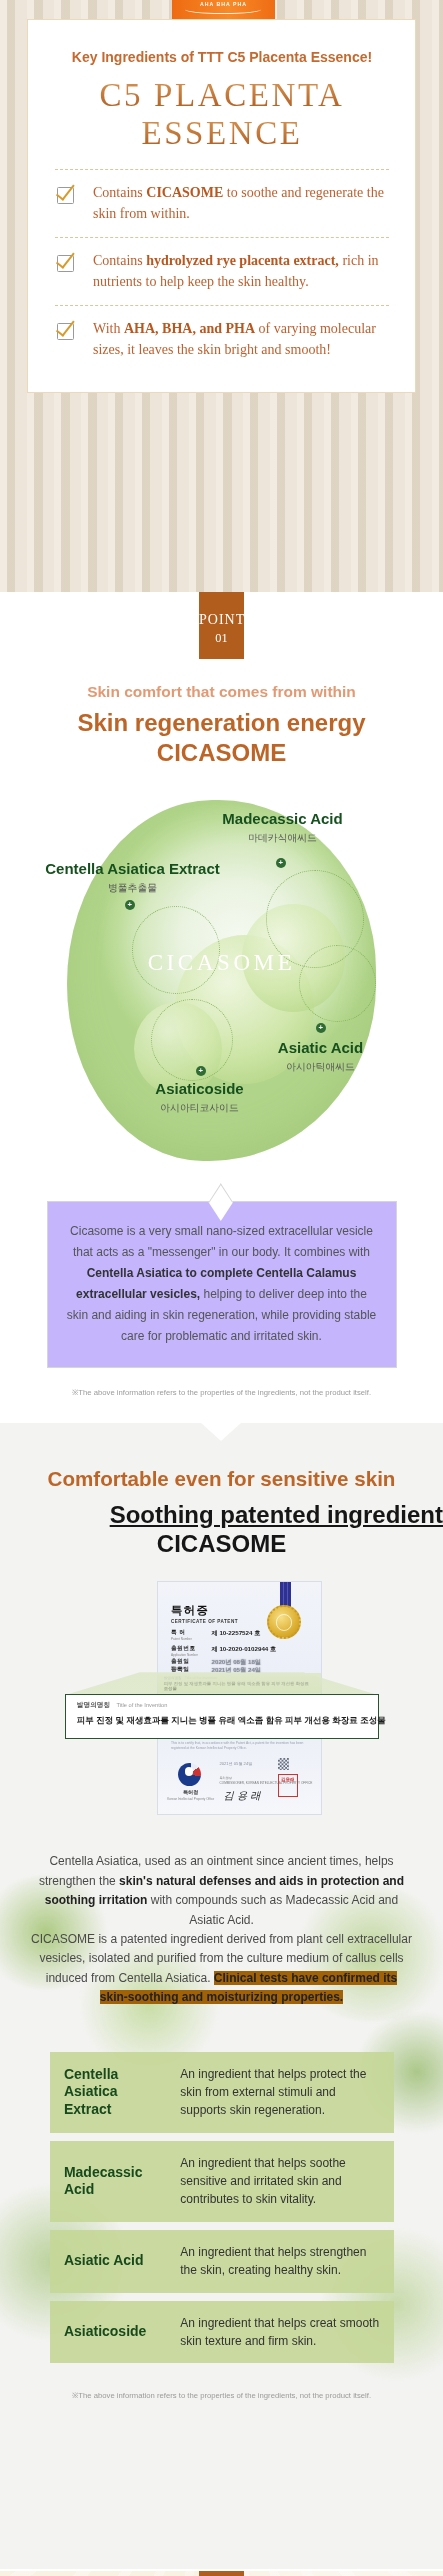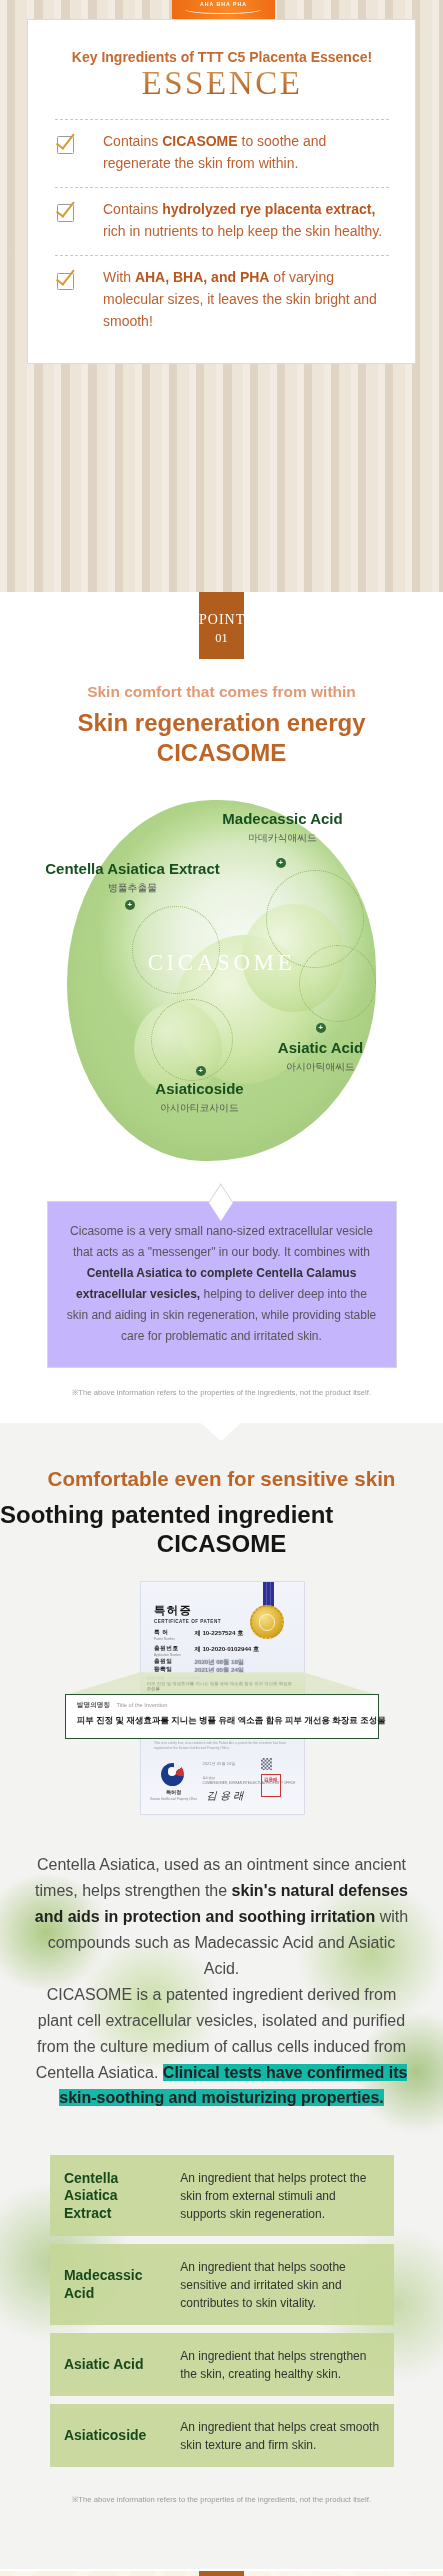--- a/index.html
+++ b/index.html
@@ -19,21 +19,21 @@
   .card { position:absolute; left:27px; top:18.5px; width:389px; background:#fff;
     border:0.5px solid #ecd8ba; padding:29px 26px 18.5px 27px; }
   .eyebrow { text-align:center; color:#c4692f; font-size:14px; font-weight:bold; }
   .serif-title { text-align:center; font-family:"Liberation Serif","DejaVu Serif",serif;
     font-size:33px; letter-spacing:2.6px; color:#bc6a2b; line-height:1.15; font-weight:normal; }
   @supports (-webkit-background-clip:text) {
     .serif-title { background:linear-gradient(180deg,#dc9a55,#a8551c); -webkit-background-clip:text; background-clip:text; color:transparent; }
   }
   .serif-title.first { margin-top:12.4px; }
   .chk-list { margin-top:16.5px; }
-  .chk-item { border-top:1px dashed #ddc59c; padding:11.3px 0 12.4px; display:flex; gap:29px; align-items:flex-start; }
+  .chk-item { border-top:1px dashed #ddc59c; padding:11.3px 0 12.4px; display:flex; gap:19px; align-items:flex-start;font-family:Liberation Serif, serif; }
   .check { flex:0 0 17.5px; width:17.5px; height:17.5px; margin-left:1.5px; margin-top:5.2px; border:1px solid #9a9a9a;
     background:#fff; border-radius:1.5px; position:relative; }
   .check::after { content:''; position:absolute; left:3.1px; top:-7.2px; width:6.7px; height:16.5px;
     border-right:2.1px solid #d79b2c; border-bottom:2.1px solid #d79b2c; transform:rotate(38deg); }
   .chk-text { font-size:14px; line-height:1.55; color:#bd5f2e; }
   .chk-text b { font-weight:bold; color:#b9571f; }
 
   
   .point-badge { width:45px; height:67px; background:#b05d1e; margin:0 auto; text-align:center;
     font-family:"Liberation Serif","DejaVu Serif",serif; color:#fff; padding-top:19.6px; }
@@ -77,24 +77,24 @@
   .ing-kr { font-size:9.8px; color:#555; margin-top:5.2px; white-space:nowrap;font-family:Liberation Serif, serif; }
   .p1-note { width:350px; margin-top:29px; padding:19.6px 17.5px; font-size:12px; line-height:1.75; }
   .p1-disc { margin-top:19.6px; }
 
   
   .sec-gray { position:relative; width:443px; height:1146px; background:#f3f3f1; }
   .gray-notch { position:absolute; top:0; left:50%; margin-left:-20.6px; width:0; height:0;
     border-left:20.6px solid transparent; border-right:20.6px solid transparent; border-top:18.5px solid #fff; }
   .leafblob { position:absolute; border-radius:50%; filter:blur(1.5px); z-index:0; }
   .g-sub { font-size:20.6px; padding-top:44px; position:relative; z-index:1; }
-  .g-title { text-align:left; color:#161616; font-weight:bold; font-size:24px; margin-top:10.3px; position:relative; z-index:1; }
+  .g-title { text-align:right; color:#161616; font-weight:bold; font-size:24px; margin-top:10.3px; position:relative; z-index:1;text-decoration:underline; }
   .g-title2 { text-align:center; color:#161616; font-weight:bold; font-size:24px; margin-top:1px; position:relative; z-index:1; }
   .cert-area { position:relative; width:314px; height:235px; margin:23px auto 0; z-index:1; }
-  .certificate { position:absolute; left:75px; top:0; width:165px; height:234px;
+  .certificate { position:absolute; left:92px; top:0; width:165px; height:234px;
     background:linear-gradient(180deg,#f2f4fa 0%, #e9edf6 55%, #f6f7fb 100%); border:0.5px solid #d9dde9; }
   .cert-ribbon { position:absolute; left:122px; top:0; width:11.3px; height:27px;
     background:repeating-linear-gradient(90deg,#2e3192 0 3.1px,#5054b4 3.1px 4.1px); }
   .cert-medal { position:absolute; left:109px; top:23px; width:34px; height:34px; border-radius:50%;
     border:2.6px dotted #c99a1e; background:radial-gradient(circle at 40% 35%, #f7e085, #ddb032 60%, #c2901a); }
   .cert-medal::after { content:''; position:absolute; left:7.2px; top:7.2px; width:14.4px; height:14.4px;
     border:1px solid rgba(255,255,255,.7); border-radius:50%; }
   .cert-kr-title { position:absolute; left:13.4px; top:20.6px; font-size:11.3px; font-weight:bold; color:#111; letter-spacing:1.5px; }
   .cert-en-title { position:absolute; left:13.4px; top:37px; font-size:4.6px; font-weight:bold; color:#333; letter-spacing:0.5px; }
   .cert-row { position:absolute; left:13.4px; font-size:5.7px; color:#222; }
@@ -123,23 +123,23 @@
   .kipo-txt span { display:block; font-size:3.1px; color:#888; font-weight:normal; margin-top:1px; }
   .trapezoid { position:absolute; left:0; top:91px; width:314px; height:23px;
     clip-path:polygon(24% 0, 76% 0, 100% 100%, 0 100%);
     background:linear-gradient(180deg, rgba(223,232,203,.95), rgba(210,225,180,.55)); }
   .magnify-box { position:absolute; left:0; top:113px; width:314px; height:45px; background:#fff;
     border:1.5px solid #27542e; padding:6.2px 11.3px; }
   .mb-lab { font-size:6.7px; font-weight:bold; color:#555; }
   .mb-lab span { font-weight:normal; font-size:5.7px; color:#999; margin-left:6.2px; }
   .mb-title { font-size:8.5px; font-weight:bold; color:#1d1d1d; margin-top:4.6px; white-space:nowrap; }
   .g-para { position:relative; z-index:1; width:381px; margin:36px auto 0; text-align:center;
-    font-size:16px; line-height:1.62; color:#4a4a4a; }
+    font-size:12px; line-height:1.62; color:#4a4a4a; }
   .g-para b { color:#222; }
-  .hl { background:#14b8a6; }
+  .hl { background:#a16207; }
   .ing-table { position:relative; z-index:1; width:344px; margin:44px auto 0; }
   .ing-row { display:flex; gap:13.4px; background:rgba(197,215,152,.92); padding:13.4px 14.4px; margin-bottom:8.2px; align-items:center; }
   .ing-name { flex:0 0 103px; font-size:14px; font-weight:bold; color:#17491d; line-height:1.25; }
   .ing-desc { font-size:12px; color:#333; line-height:1.5; }
   .g-disc { position:relative; z-index:1; margin-top:27px; }
 
   
   .sec-p2 { position:relative; width:443px; height:1085px;
     background:#f9f1e2;
     background-image:radial-gradient(216px 155px at 78% 62px, rgba(255,255,255,.8), transparent 70%),
@@ -154,20 +154,21 @@
 
 <div class="page">
 
   <div class="sec-top">
     <div class="bottle">
       <div class="bottle-txt">AHA BHA PHA</div>
       <div class="bottle-arc"></div>
     </div>
     <div class="card">
       <div class="eyebrow">Key Ingredients of TTT C5 Placenta Essence!</div>
+      <div class="serif-title first">C5 PLACENTA</div>
       <div class="serif-title">ESSENCE</div>
       <div class="chk-list">
         <div class="chk-item">
           <span class="check"></span>
           <div class="chk-text"><span>Contains </span><b>CICASOME</b><span> to soothe and regenerate the skin from within.</span></div>
         </div>
         <div class="chk-item">
           <span class="check"></span>
           <div class="chk-text"><span>Contains </span><b>hydrolyzed rye placenta extract,</b><span> rich in nutrients to help keep the skin healthy.</span></div>
         </div>

